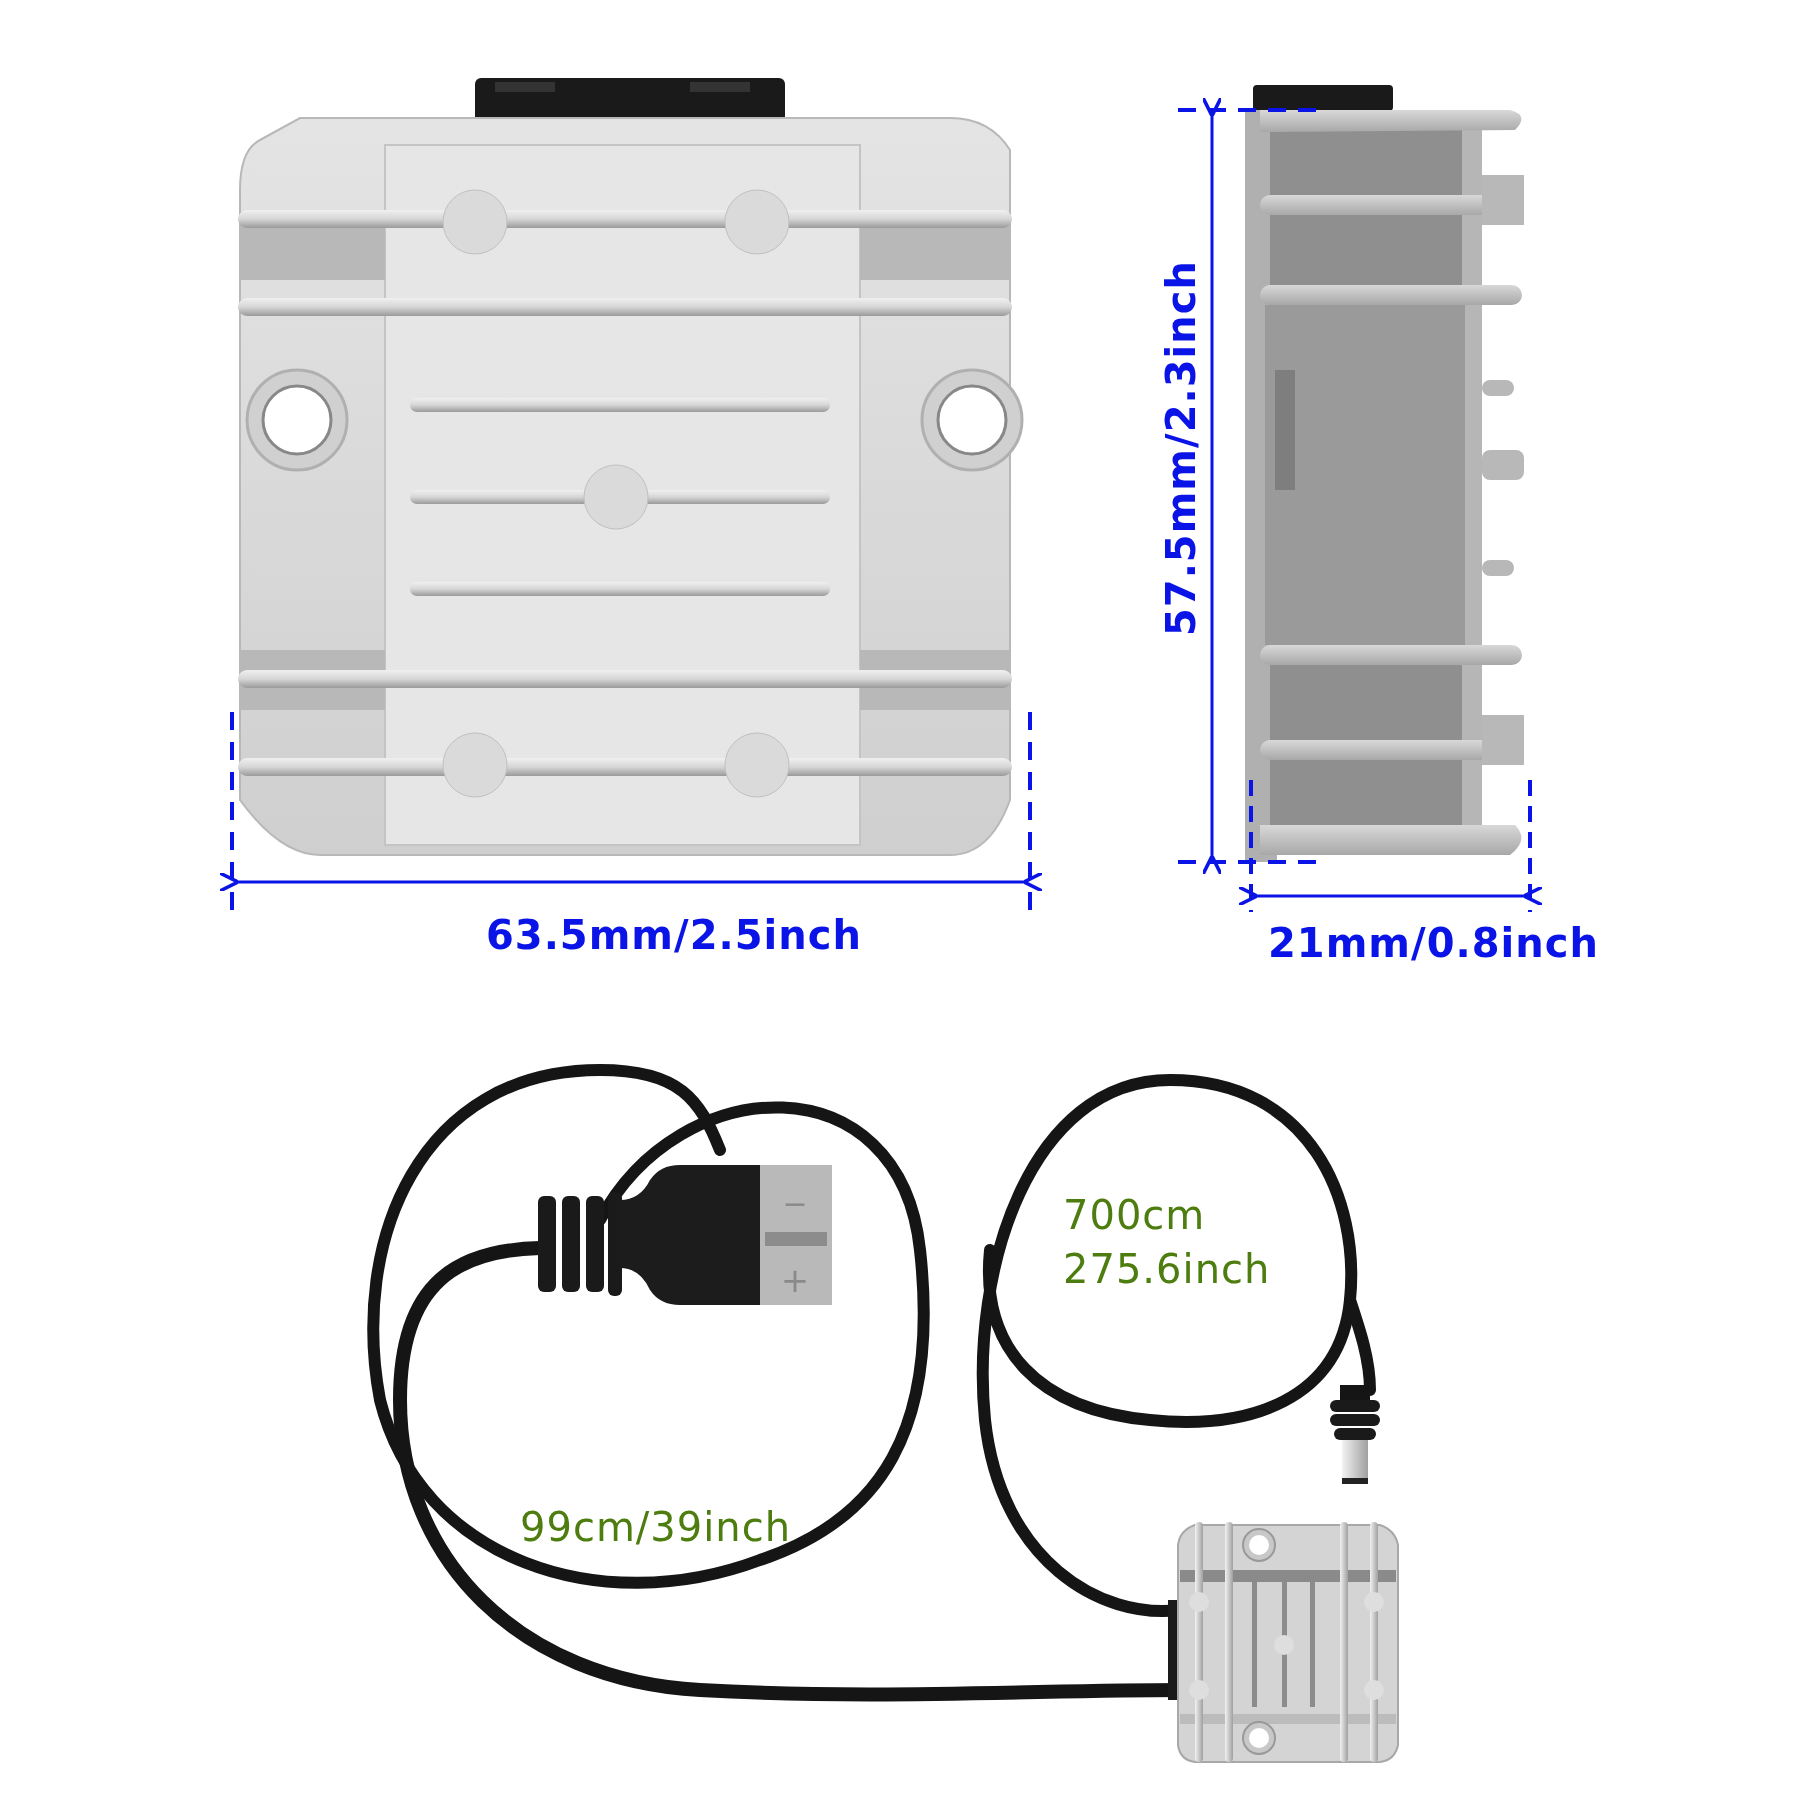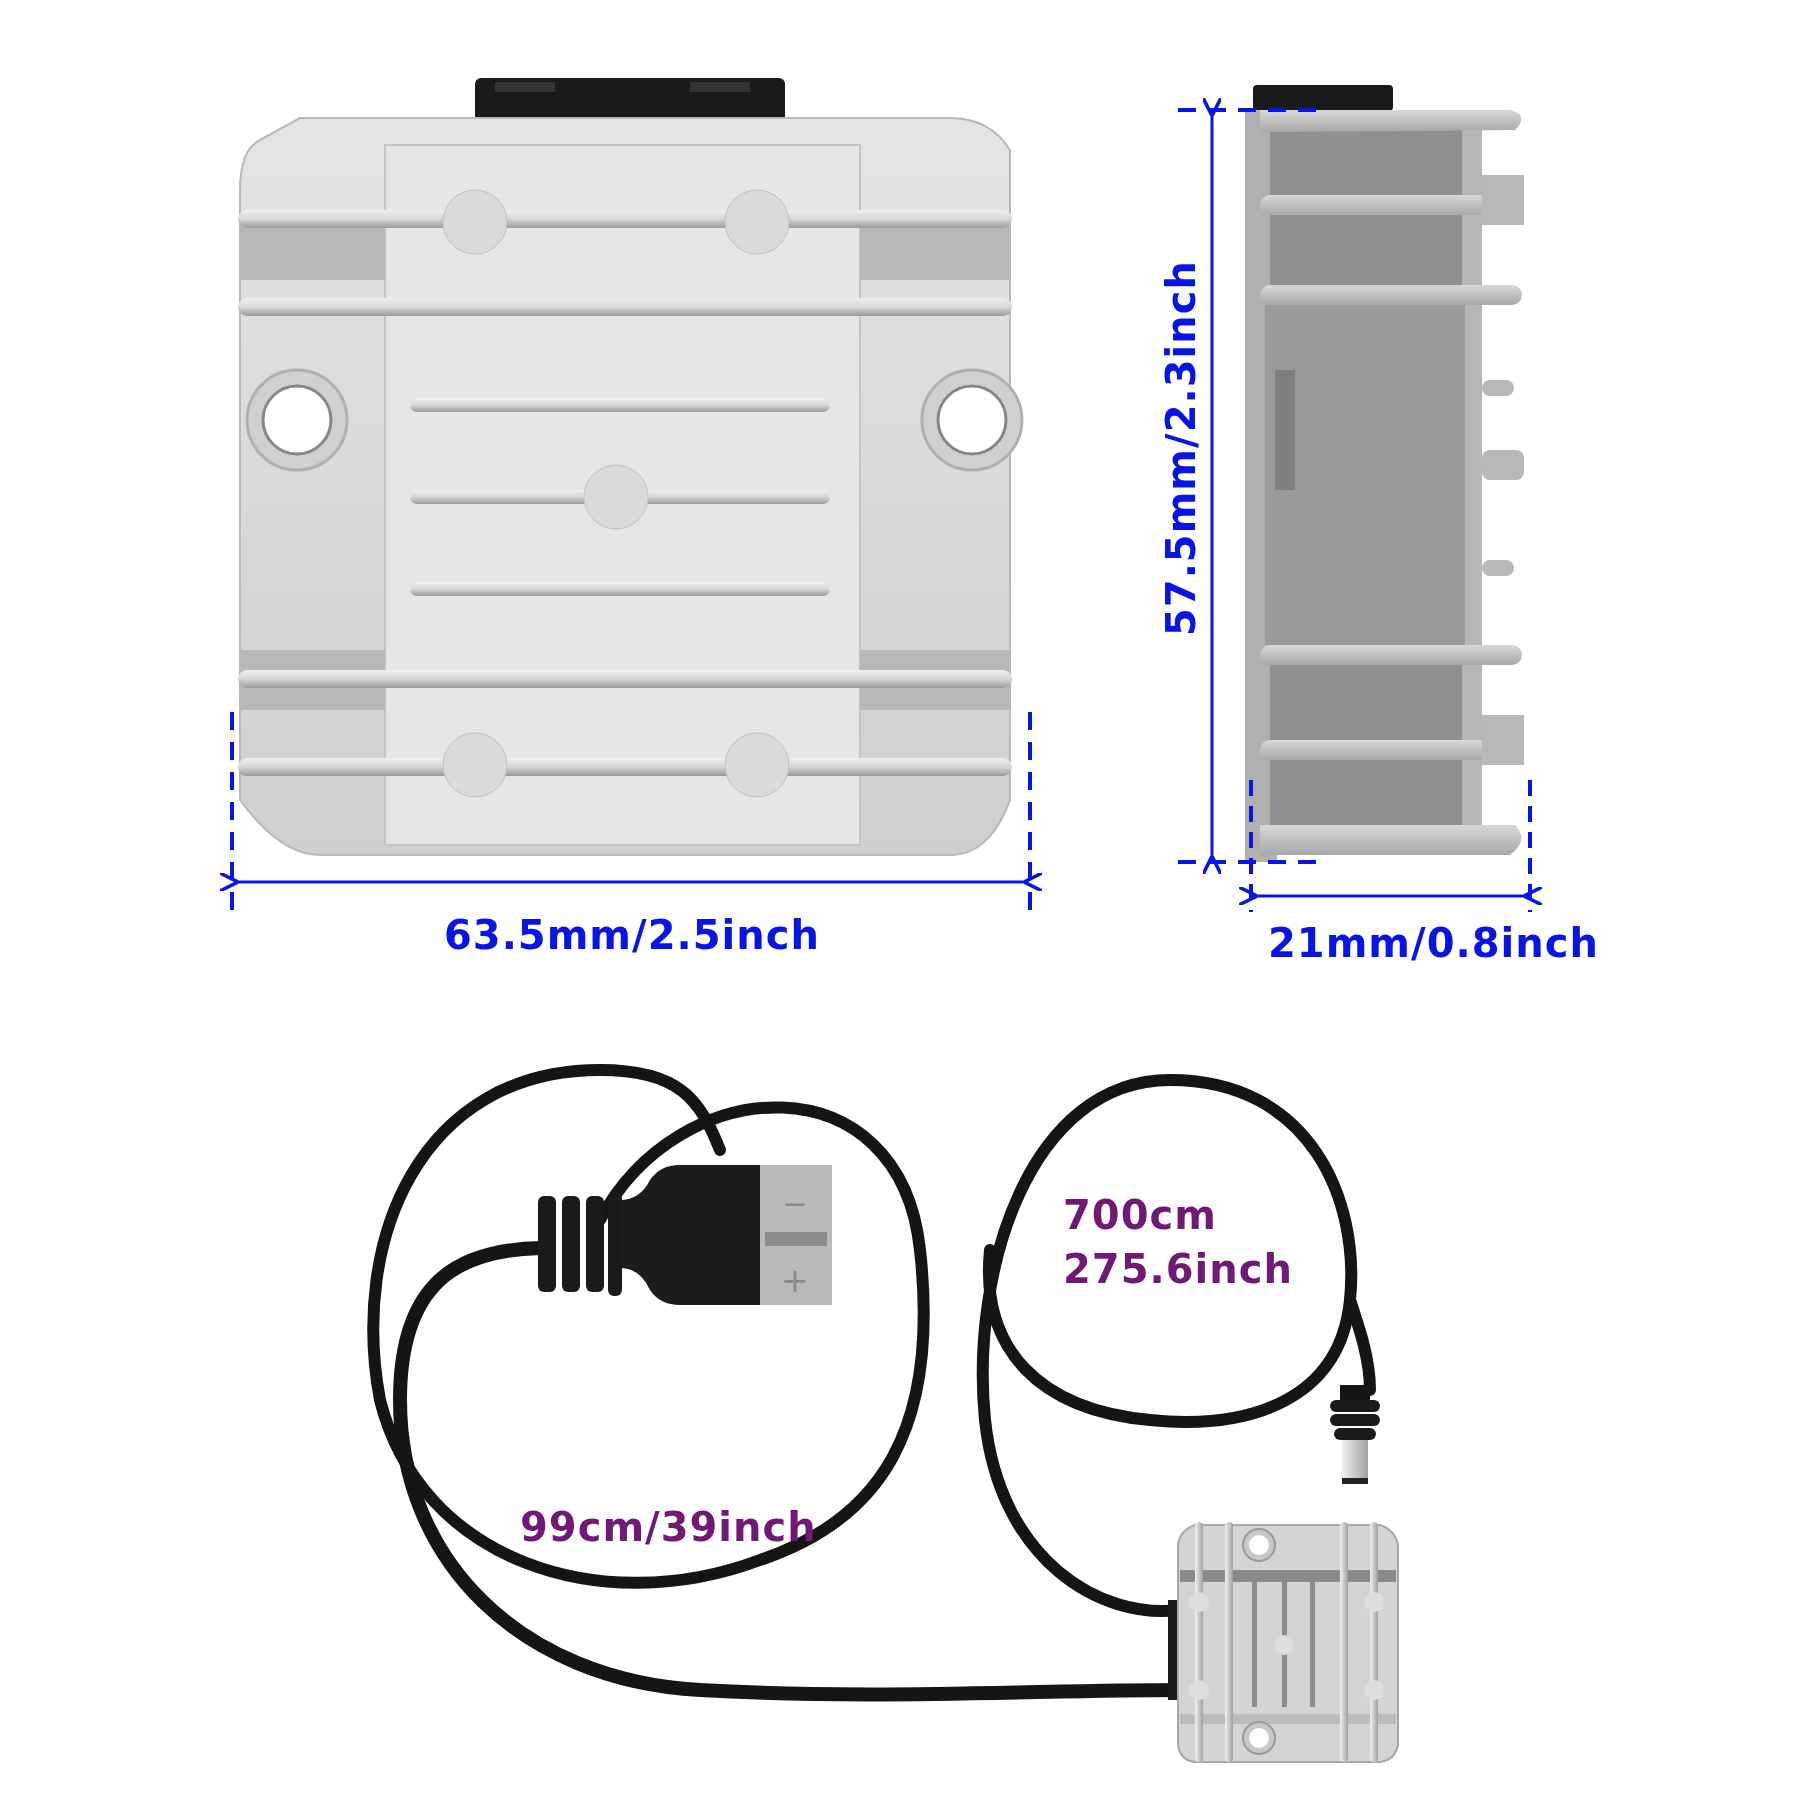--- a/index.html
+++ b/index.html
@@ -1,19 +1,19 @@
 <!DOCTYPE html>
 <html><head>
 <meta charset="utf-8">
 <style>
   html,body{margin:0;padding:0;background:#ffffff;}
   body{width:1800px;height:1800px;position:relative;overflow:hidden;font-family:"DejaVu Sans","Liberation Sans",sans-serif;}
   svg{position:absolute;left:0;top:0;}
   .dim-label{position:absolute;font-weight:bold;color:#0a14e6;font-size:40px;letter-spacing:1px;white-space:nowrap;}
-  .cable-label{position:absolute;font-weight:bold;color:#701a75;font-size:40px;letter-spacing:1px;white-space:nowrap;line-height:54px;}
+  .cable-label{position:absolute;font-weight:normal;color:#4d7c0f;font-size:40px;letter-spacing:1px;white-space:nowrap;line-height:54px;}
   .vert{transform-origin:left top;transform:rotate(-90deg);}
 </style>
 </head>
 <body>
 
 <svg width="1800" height="1800" viewBox="0 0 1800 1800">
   <defs>
     <linearGradient id="metal" x1="0" y1="0" x2="0" y2="1">
       <stop offset="0" stop-color="#e4e4e4"></stop>
       <stop offset="1" stop-color="#cfcfcf"></stop>
@@ -164,21 +164,21 @@
     <circle cx="1374" cy="1602" r="10" fill="#dedede"></circle>
     <circle cx="1374" cy="1690" r="10" fill="#dedede"></circle>
     <circle cx="1284" cy="1645" r="10" fill="#dedede"></circle>
     <circle cx="1259" cy="1545" r="16" fill="#c8c8c8" stroke="#999" stroke-width="2"></circle>
     <circle cx="1259" cy="1545" r="10" fill="#ffffff"></circle>
     <circle cx="1259" cy="1738" r="16" fill="#c8c8c8" stroke="#999" stroke-width="2"></circle>
     <circle cx="1259" cy="1738" r="10" fill="#ffffff"></circle>
   </g>
 </svg>
 
-<div class="dim-label" style="left:444px;top:912px;">63.5mm/2.5inch</div>
+<div class="dim-label" style="left:486px;top:912px;">63.5mm/2.5inch</div>
 <div class="dim-label vert" style="left:1158px;top:636px;">57.5mm/2.3inch</div>
 <div class="dim-label" style="left:1248px;top:920px;margin-left:20px;">21mm/0.8inch</div>
 
 <div class="cable-label" style="left:1063px;top:1188px;">
   <div>700cm</div>
   <div>275.6inch</div>
 </div>
 <div class="cable-label" style="left:520px;top:1500px;">99cm/39inch</div>
 
 </body></html>

